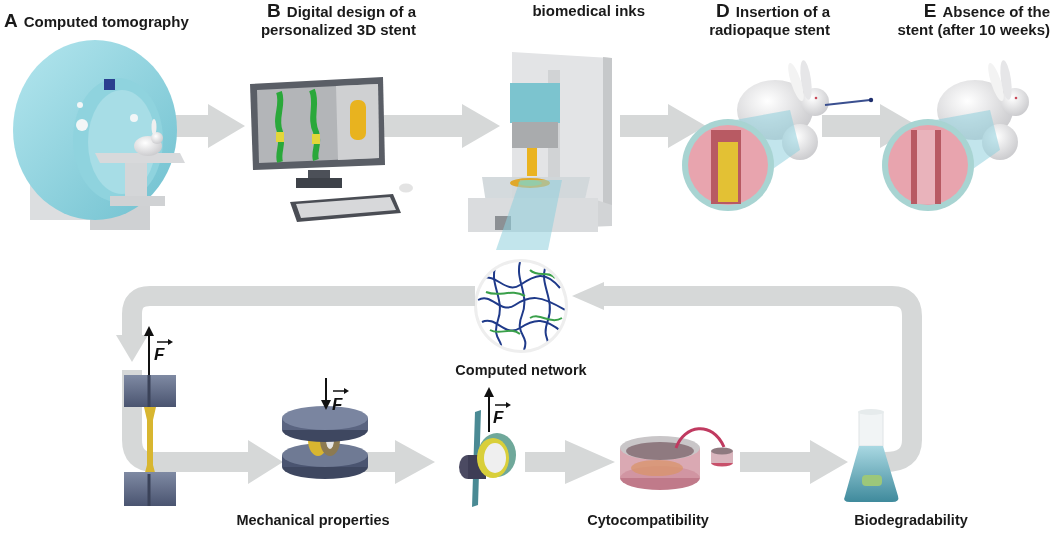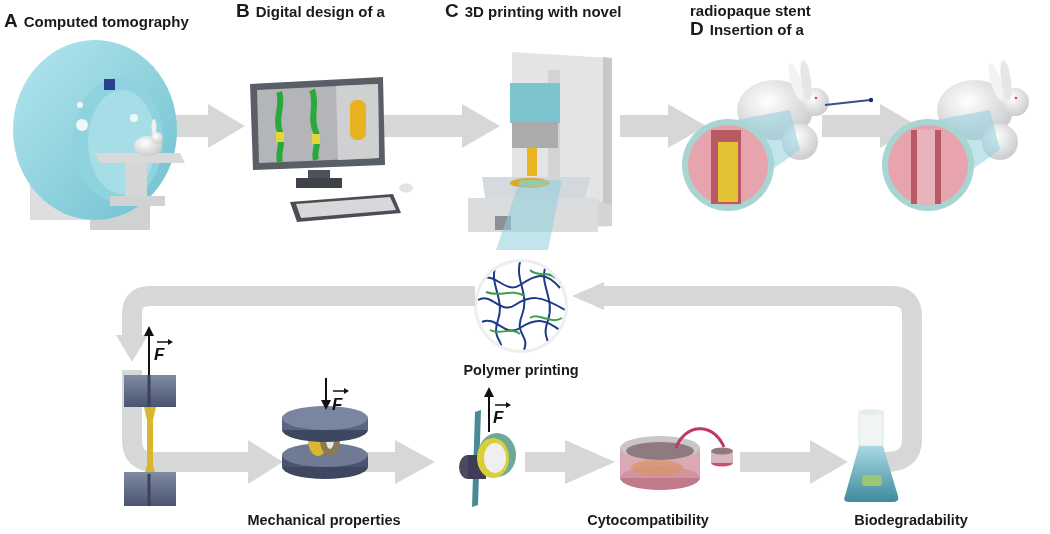--- a/index.html
+++ b/index.html
@@ -1,40 +1,43 @@
 <!DOCTYPE html>
 <html><head>
 <meta charset="utf-8">
 <style>
   html, body { margin:0; padding:0; background:#ffffff; }
   body { width:1050px; height:534px; position:relative; overflow:hidden;
          font-family:"Liberation Sans", sans-serif; color:#1a1a1a; }
-  .lbl { position:absolute; font-weight:bold; font-size:15px; line-height:18px; text-align:left; }
+  .lbl { position:absolute; font-weight:bold; font-size:15px; line-height:18px; text-align:right; }
   .lbl .letter { font-size:19px; margin-right:6px; }
   .cap { position:absolute; font-weight:bold; font-size:14.5px; text-align:center; }
   svg#art { position:absolute; left:0; top:0; }
   .fvec { font-family:"Liberation Sans", sans-serif; font-style:italic; font-weight:bold; font-size:17px; fill:#111; }
 </style>
 </head>
 <body>
 
 <div class="lbl" style="left:4px; top:12px; text-align:right;">
   <span class="letter">A</span><span>Computed tomography</span>
 </div>
 <div class="lbl" style="left:236px; top:2px; width:180px;">
   <div><span class="letter">B</span><span>Digital design of a</span></div>
+  <div>personalized 3D stent</div>
 </div>
 <div class="lbl" style="left:445px; top:2px; width:200px;">
-  <div><span class="letter">C</span><span>3D printing with novel</span></div>
+  <div>biomedical inks</div>
 </div>
 <div class="lbl" style="left:690px; top:2px; width:140px;">
+  <div><span class="letter">D</span><span>Insertion of a</span></div>
   <div>radiopaque stent</div>
-  <div><span class="letter">D</span><span>Insertion of a</span></div>
 </div>
 <div class="lbl" style="left:882px; top:2px; width:168px;">
+  <div><span class="letter">E</span><span>Absence of the</span></div>
+  <div>stent (after 10 weeks)</div>
 </div>
 
 <svg id="art" width="1050" height="534" viewBox="0 0 1050 534">
   <defs>
     <linearGradient id="gTeal" x1="0" y1="0" x2="1" y2="1">
       <stop offset="0" stop-color="#b4e6ee"></stop>
         <stop offset="1" stop-color="#6fc0cf"></stop>
     </linearGradient>
     <linearGradient id="gGrey" x1="0" y1="0" x2="0" y2="1">
       <stop offset="0" stop-color="#e6e7e8"></stop>
@@ -245,16 +248,16 @@
   </g>
 
   <g>
     <rect x="859" y="412" width="24" height="34" fill="#f1f4f5" stroke="#dfe4e6"></rect>
     <ellipse cx="871" cy="412" rx="13" ry="3" fill="#e6ebec"></ellipse>
     <path d="M859,446 L883,446 L898,496 Q900,502 892,502 L850,502 Q842,502 845,496 Z" fill="url(#gFlask)"></path>
     <rect x="862" y="475" width="20" height="11" rx="4" fill="#9cc77a"></rect>
   </g>
 </svg>
 
-<div class="cap" style="left:455px; top:362px; width:132px;">Polymer printing</div>
-<div class="cap" style="left:239px; top:512px; width:170px;">Mechanical properties</div>
+<div class="cap" style="left:455px; top:362px; width:132px;">Computed network</div>
+<div class="cap" style="left:228px; top:512px; width:170px;">Mechanical properties</div>
 <div class="cap" style="left:586px; top:512px; width:124px;">Cytocompatibility</div>
 <div class="cap" style="left:846px; top:512px; width:130px;">Biodegradability</div>
 
 </body></html>

